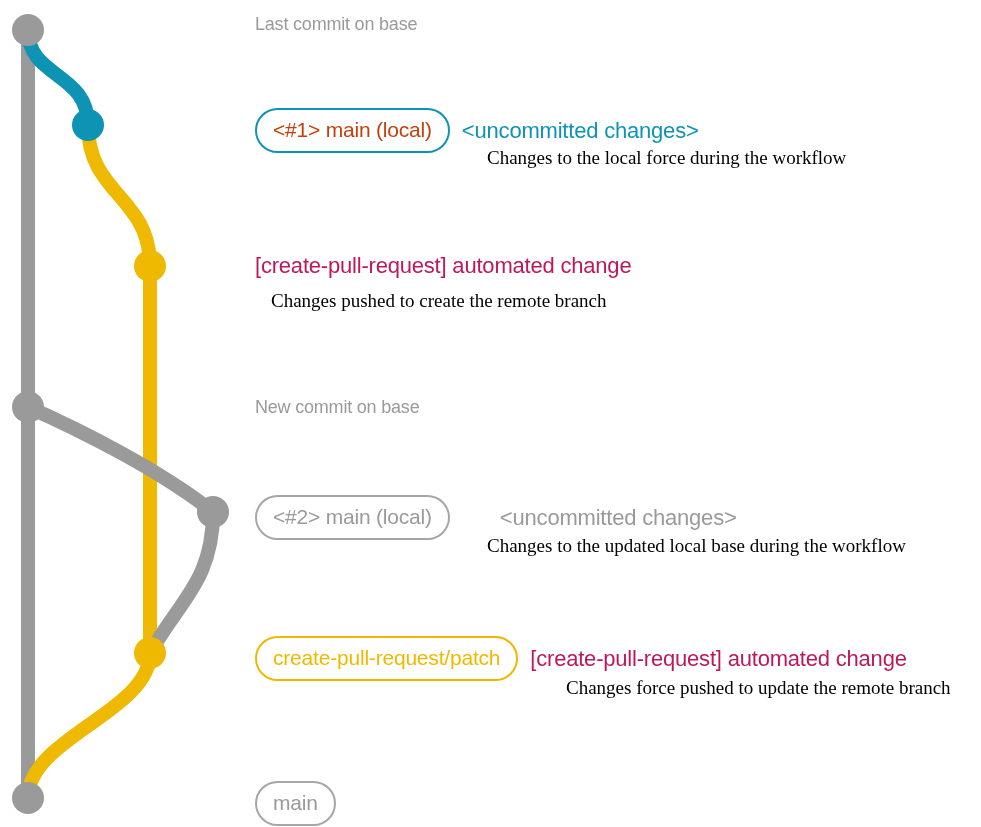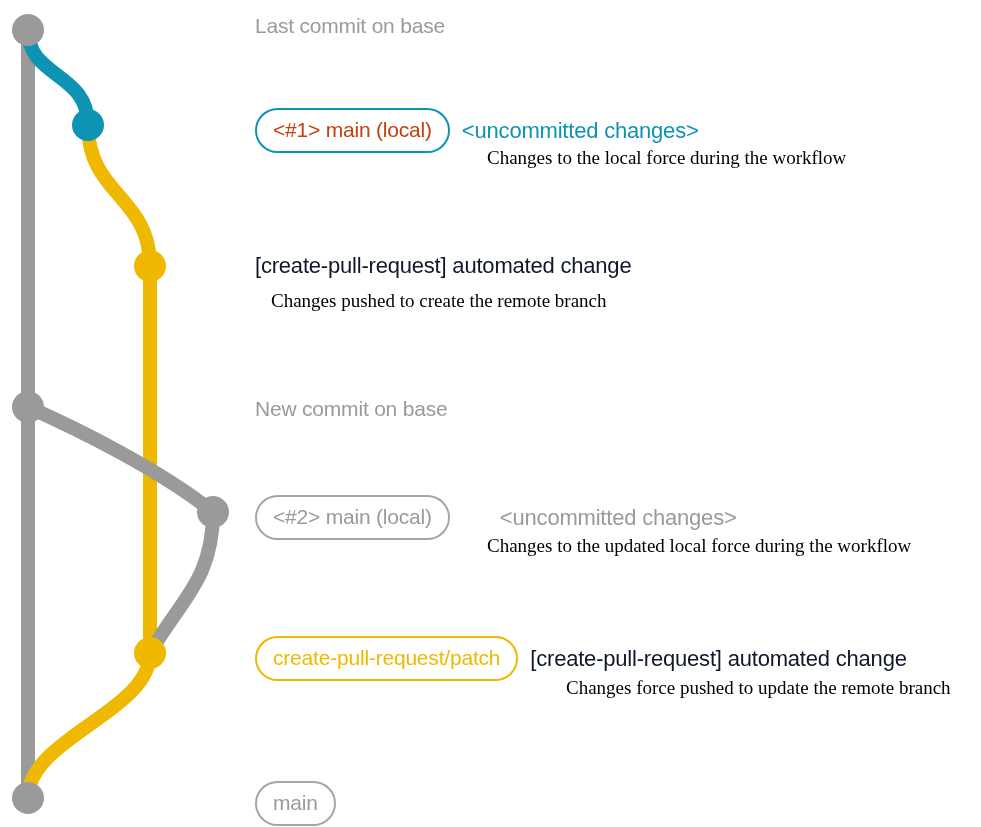--- a/index.html
+++ b/index.html
@@ -52,35 +52,35 @@
   .badge.yellow { border-color: #eeb900; color: #eeb900; }
   .badge.gray   { border-color: #a6a6a6; color: #9a9a9a; }
 
   .headline {
     font-size: 22px;
     line-height: 1;
     white-space: nowrap;
     letter-spacing: -0.2px;
   }
   .headline.teal   { color: #0f93b4; }
-  .headline.yellow { color: #0f172a; }
+  .headline.yellow { color: #be185d; }
   .headline.gray   { color: #9a9a9a; }
 
   .subline {
     position: absolute;
     font-family: "Liberation Serif", serif;
     font-size: 19px;
     line-height: 1;
     color: #000000;
     white-space: nowrap;
   }
 
   .plain-row {
     position: absolute;
-    font-size: 21px;
+    font-size: 18px;
     line-height: 1;
     color: #9a9a9a;
     white-space: nowrap;
     letter-spacing: -0.2px;
   }
 
   .gap-after-badge { width: 12px; display: inline-block; }
 </style>
 </head>
 <body>
@@ -125,21 +125,21 @@
 
 <div class="plain-row" style="left:255px; top:398px;">New commit on base</div>
 
 <div class="row" style="top:495px;">
   <div class="row-inner" style="padding-left:255px;gap:19px;">
     <span class="badge gray">&lt;#2&gt; main (local)</span>
     <span class="gap-after-badge"></span>
     <span class="headline gray">&lt;uncommitted changes&gt;</span>
   </div>
 </div>
-<div class="subline" style="left:487px; top:536px;">Changes to the updated local force during the workflow</div>
+<div class="subline" style="left:487px; top:536px;">Changes to the updated local base during the workflow</div>
 
 <div class="row" style="top:636px;">
   <div class="row-inner" style="padding-left:255px;">
     <span class="badge yellow">create-pull-request/patch</span>
     <span class="gap-after-badge"></span>
     <span class="headline yellow">[create-pull-request] automated change</span>
   </div>
 </div>
 <div class="subline" style="left:566px; top:678px;">Changes force pushed to update the remote branch</div>
 

